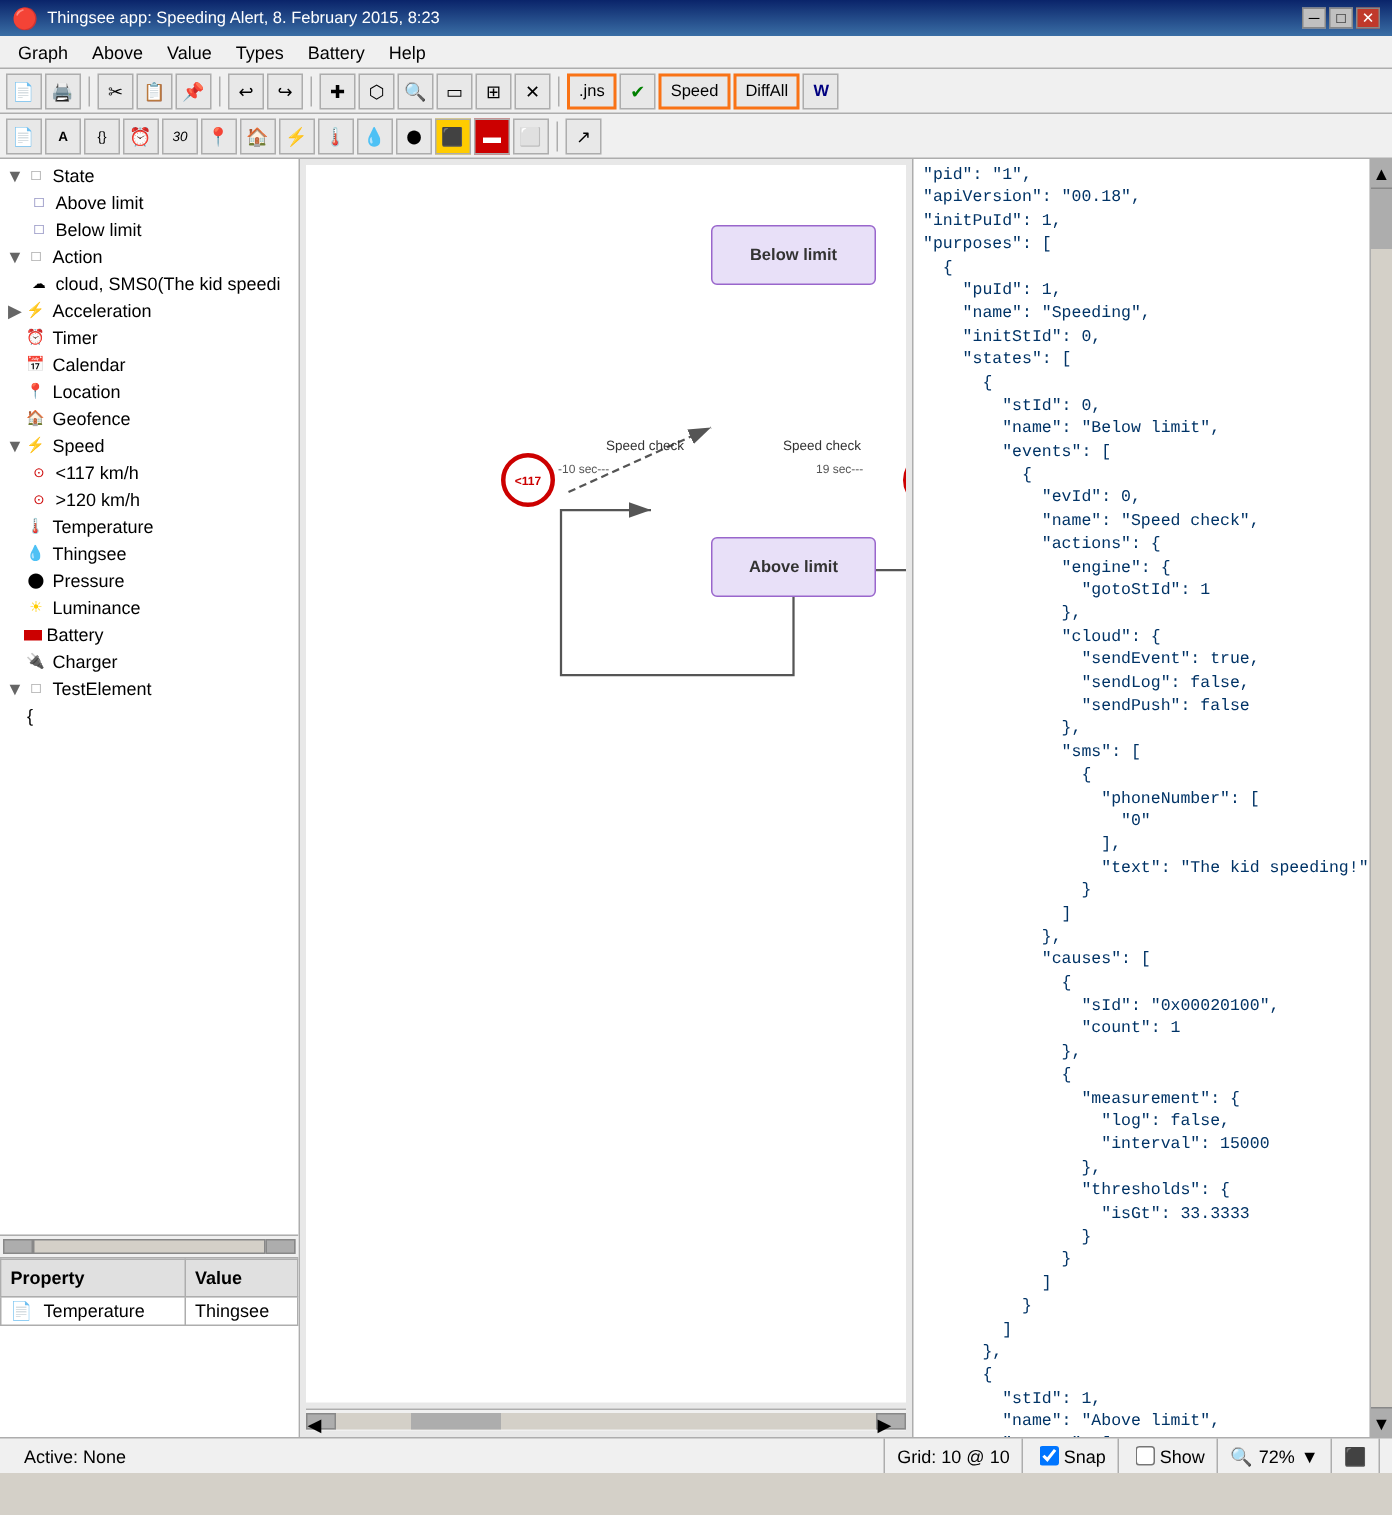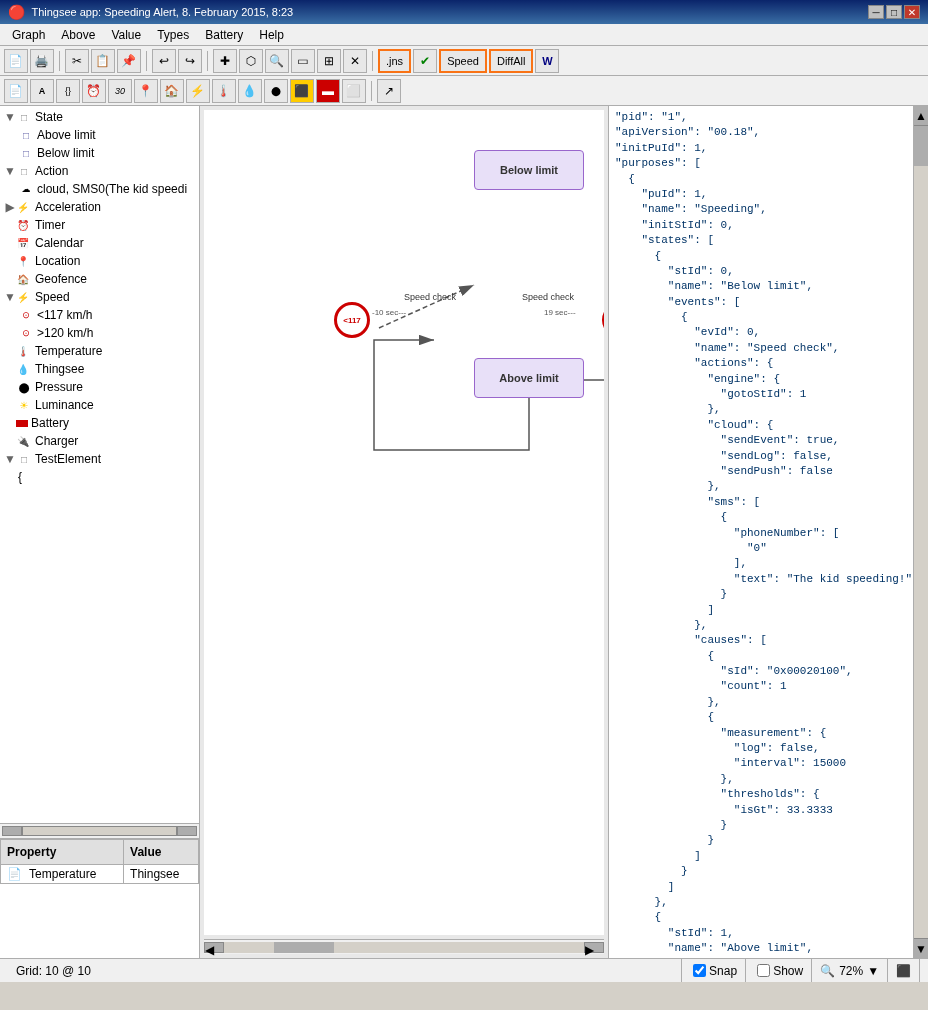--- a/index.html
+++ b/index.html
@@ -616,20 +616,24 @@
         <div style="height:40px;background:#adadad;"></div>
       </div>
       <div style="height:20px;background:#adadad;border-top:1px solid #888;display:flex;align-items:center;justify-content:center;">▼</div>
     </div>
   </div>
 
 </div>
 
 <div id="status-bar">
   <div class="status-section">
+    <span>Active:</span>&nbsp;
+    <span>None</span>
+  </div>
+  <div class="status-section">
     <span>Grid: 10 @ 10</span>
   </div>
   <div class="status-section">
     <input type="checkbox" checked="" class="status-checkbox" style="">
     <span>Snap</span>
   </div>
   <div class="status-section">
     <input type="checkbox" class="status-checkbox" style="">
     <span>Show</span>
   </div>

